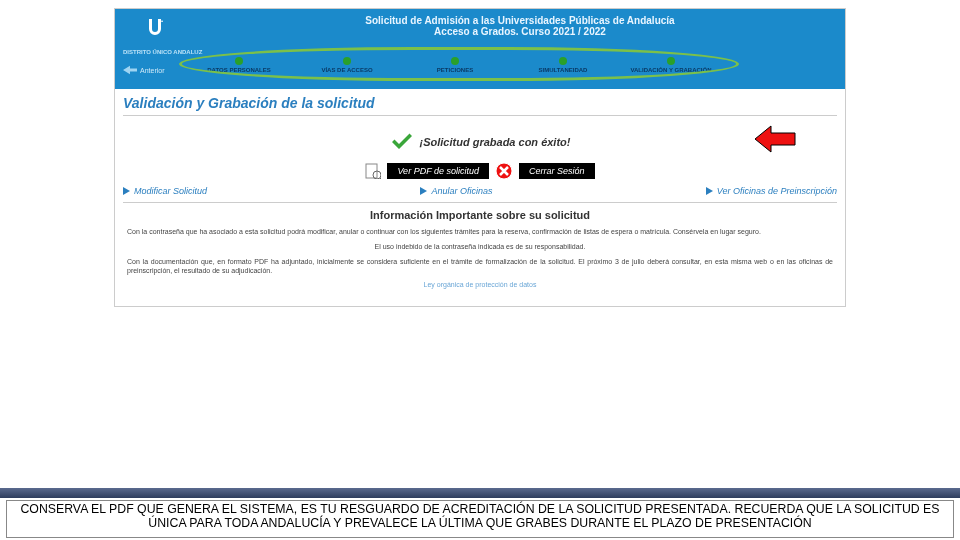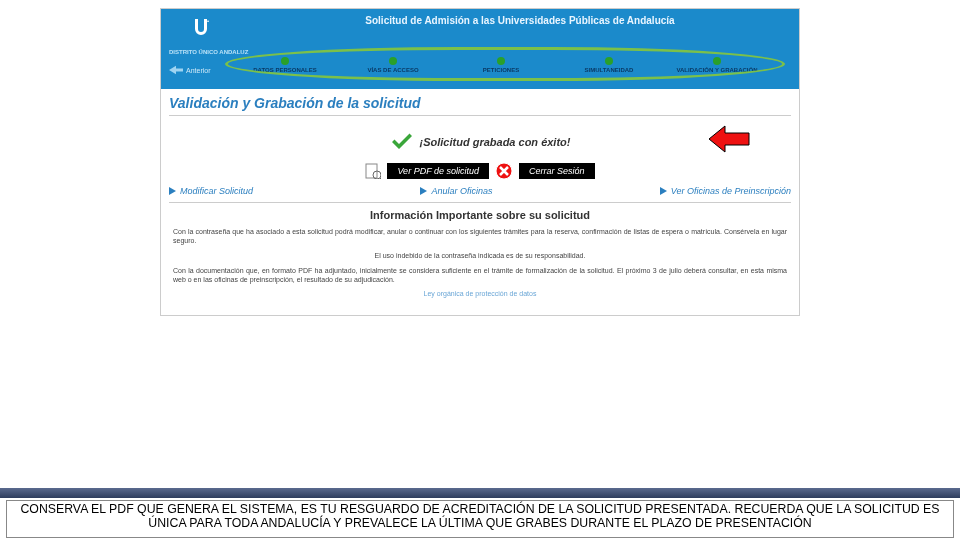--- a/index.html
+++ b/index.html
@@ -4,21 +4,21 @@
 <style>
   * { box-sizing: border-box; margin: 0; padding: 0; }
   body {
     width: 960px; height: 540px;
     font-family: Verdana, Arial, sans-serif;
     background: #fff;
     position: relative;
     overflow: hidden;
   }
   .app {
-    width: 640px;
+    width: 732px;
     margin: 8px auto 8px auto;
     border: 1px solid #ccc;
   }
   .header {
     background: #1b8acb;
     color: #fff;
     position: relative;
     padding: 4px 0 2px 0;
   }
   .header-top {
@@ -204,20 +204,21 @@
   <div class="header">
     <div class="header-top">
       <div class="logo">
         <svg viewBox="0 0 24 24">
             <path fill="#fff" d="M4 4v10a6 6 0 0012 0V4h-3v10a3 3 0 01-6 0V4H4z"></path>
             <text x="16" y="8" fill="#fff" font-size="6">•</text>
           </svg>
       </div>
       <div class="header-titles">
         <div>Solicitud de Admisión a las Universidades Públicas de Andalucía</div>
+        <div class="title2">Acceso a Grados. Curso 2021 / 2022</div>
       </div>
     </div>
     <div class="distrito">DISTRITO ÚNICO ANDALUZ</div>
     <div class="back-btn">
       <svg viewBox="0 0 20 12">
           <path fill="#9fd4f2" d="M10 0L0 6l10 6V8h10V4H10z"></path>
         </svg>
       <span>Anterior</span>
     </div>
     <div class="steps-wrap">

